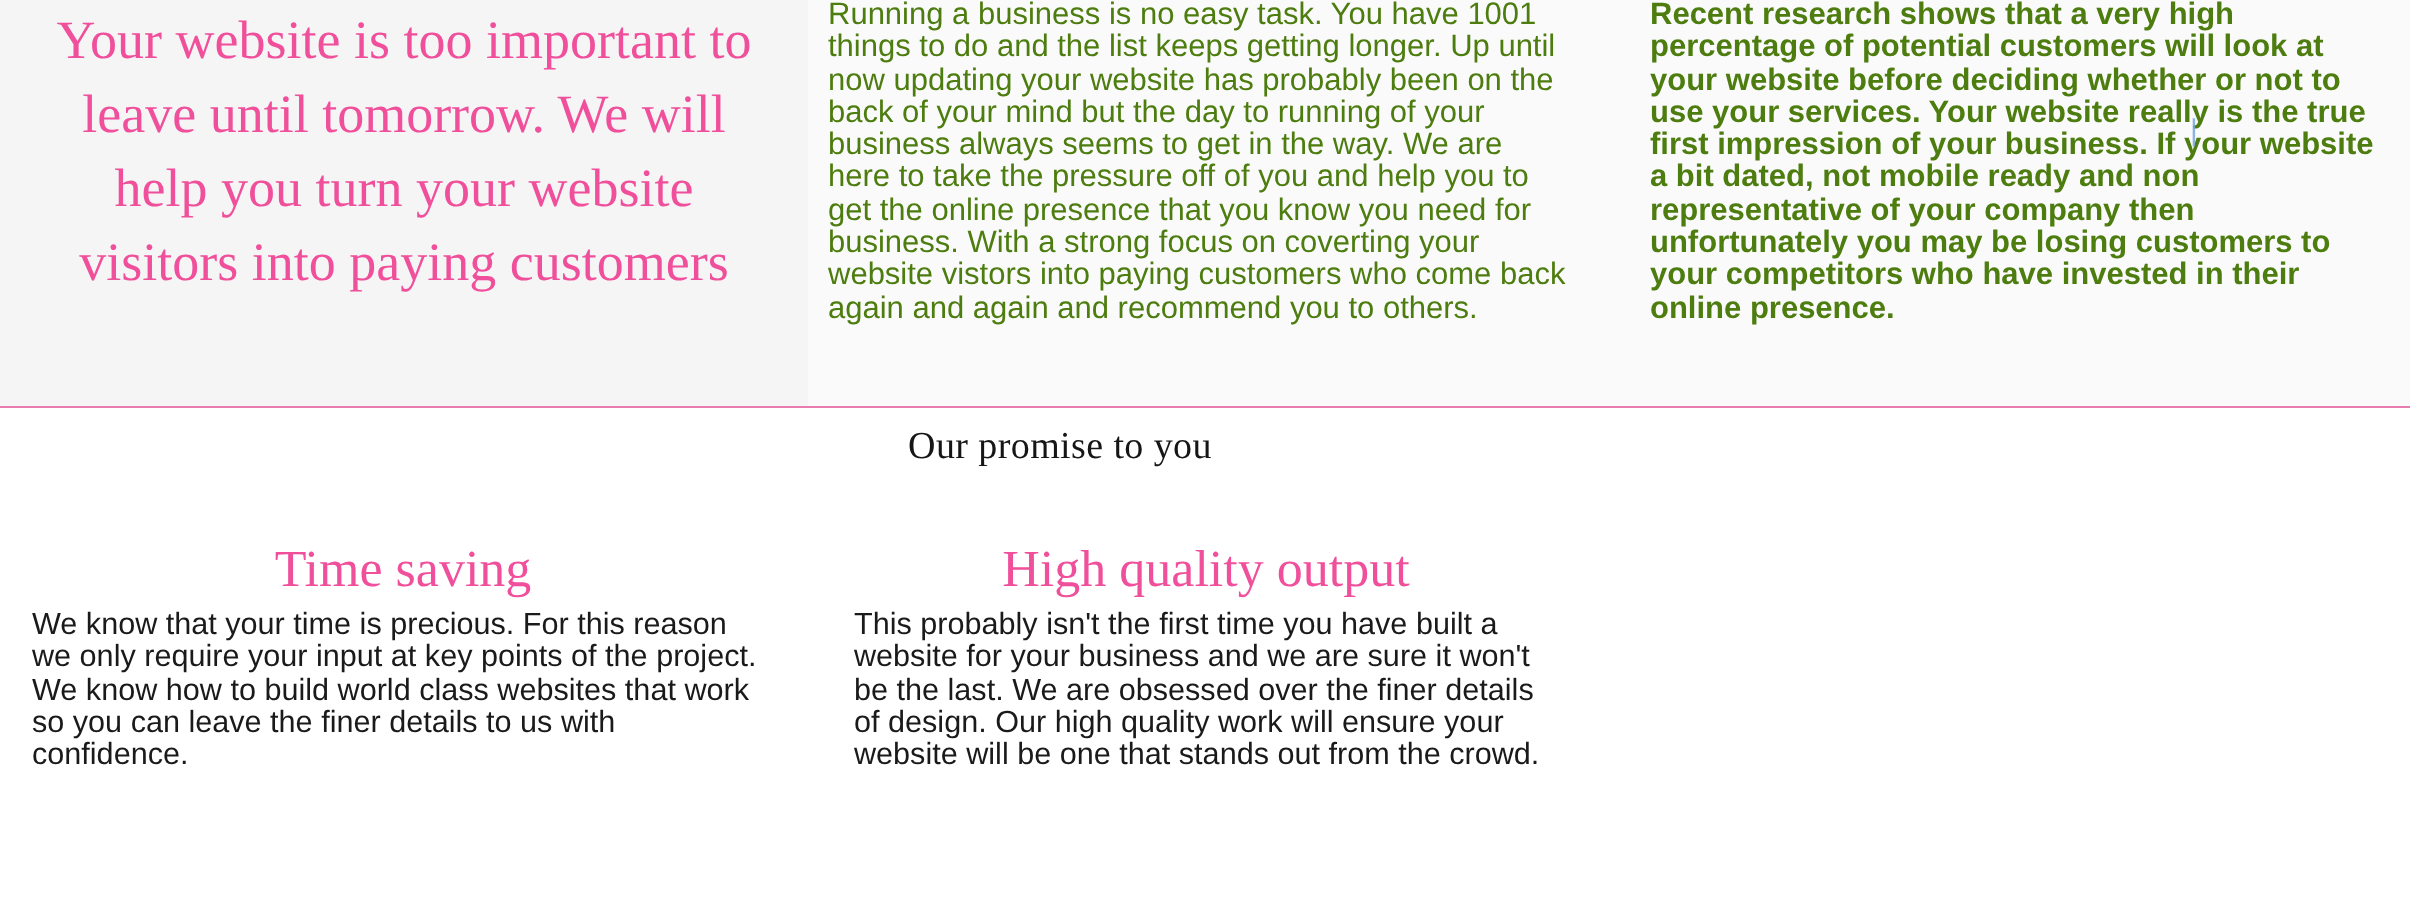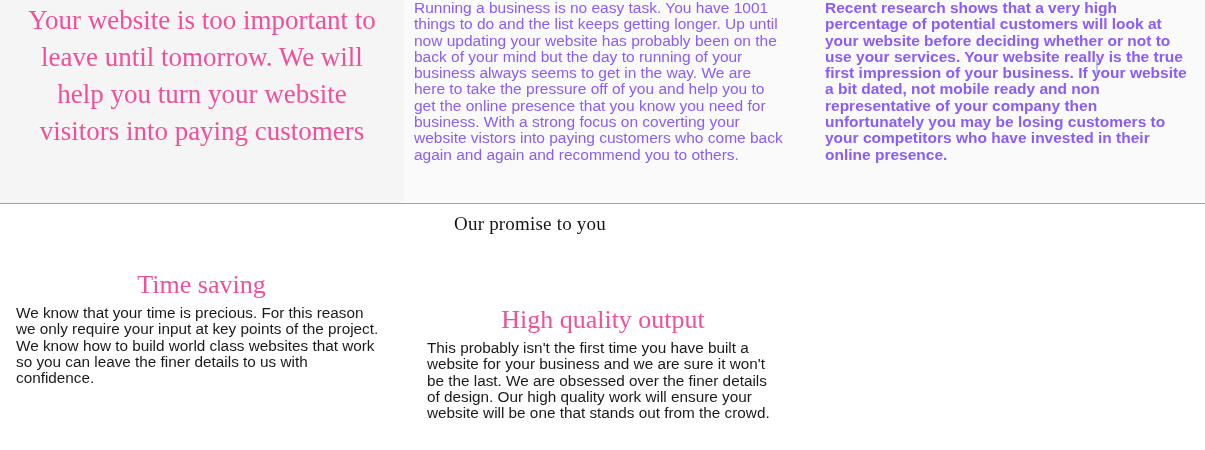--- a/index.html
+++ b/index.html
@@ -60,21 +60,21 @@
     text-align: center;
     font-weight: normal;
   }
 
   .body-text {
     margin: 0;
     padding-top: 0px;
     font-family: "Liberation Sans", sans-serif;
     font-size: 15.5px;
     line-height: 16.3px;
-    color: #8b5cf6;
+    color: #4d7c0f;
     text-align: left;
   }
   .col-3 .body-text {
     line-height: 16.3px;
   }
 
   
   .promise-title {
     margin: 0;
     padding-top: 9px;
@@ -93,21 +93,21 @@
     padding-top: 35px;
     box-sizing: border-box;
   }
   .b-col {
     box-sizing: border-box;
     padding: 0 16px;
     text-align: center;
   }
   .b-col-1 { width: 403px; }
   .b-col-2 { width: 402px; padding: 0 28px; }
-  .b-col-3 { width: 400px; padding: 0 24px; margin-top: 35px; }
+  .b-col-3 { width: 400px; padding: 0 24px; }
 
   .b-title {
     margin: 0 0 5px 0;
     font-family: "Liberation Serif", serif;
     font-size: 26px;
     font-weight: normal;
     color: #f0509b;
     line-height: 30px;
   }
   .b-text {

